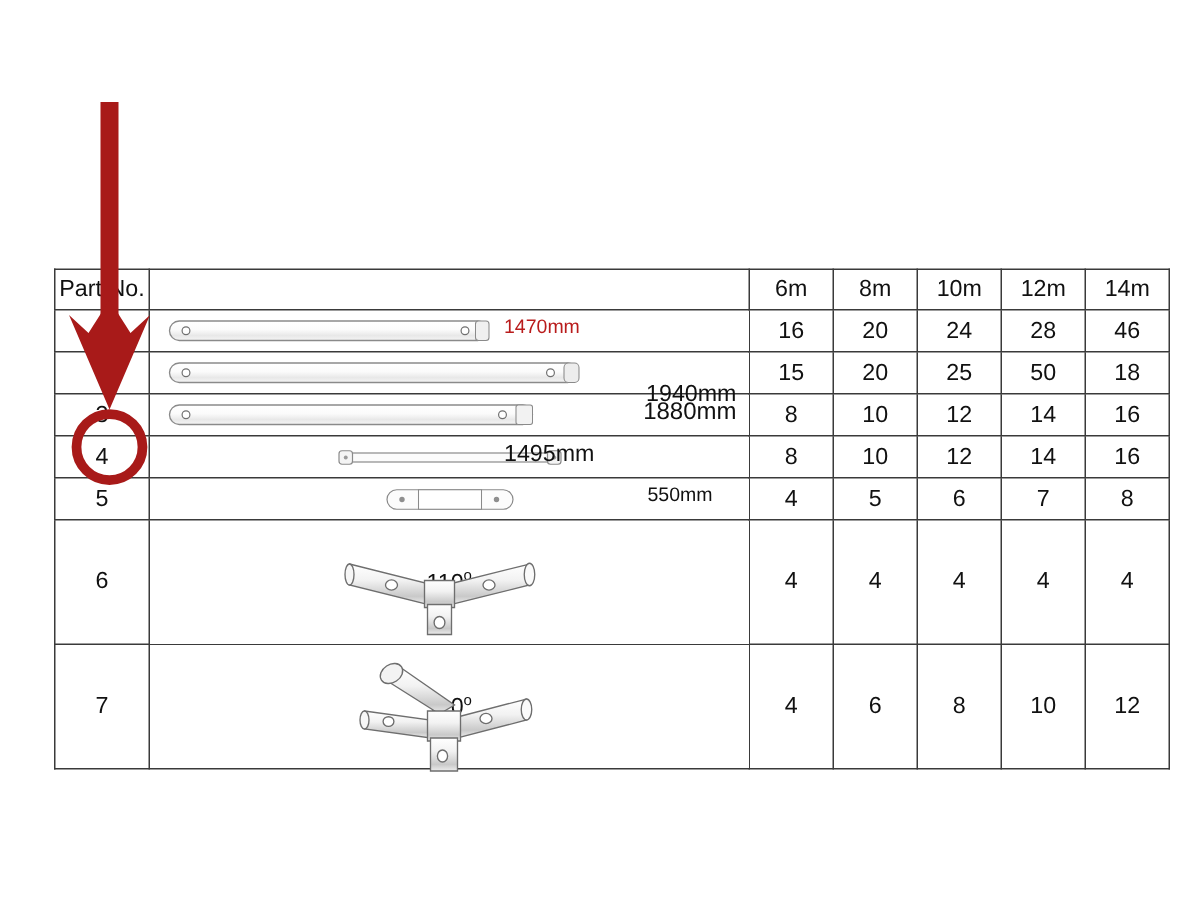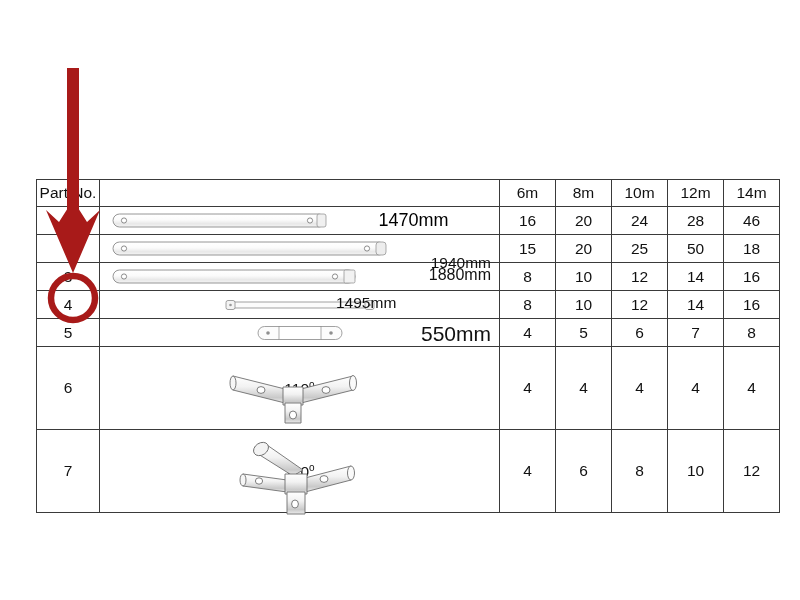--- a/index.html
+++ b/index.html
@@ -301,25 +301,25 @@
       <td class="cell-qty">6</td>
       <td class="cell-qty">8</td>
       <td class="cell-qty">10</td>
       <td class="cell-qty">12</td>
     </tr>
   </tbody>
     </table>
 </div>
 
 <div id="dim-overlay" style="position:absolute;left:36px;top:179px;width:729px;z-index:20;pointer-events:none;">
-  <div style="position:absolute;left:300px;top:31px;width:155px;text-align:center;font-size:18px;color:#000000;">1470mm</div>
+  <div style="position:absolute;left:300px;top:31px;width:155px;text-align:left;font-size:13px;color:#b91c1c;">1470mm</div>
   <div style="position:absolute;left:300px;top:75px;width:155px;text-align:right;font-size:15.5px;color:#111;">1940mm</div>
   <div style="position:absolute;left:300px;top:87px;width:155px;text-align:right;font-size:16px;color:#111;">1880mm</div>
   <div style="position:absolute;left:300px;top:115px;width:155px;font-size:15.5px;color:#111;">1495mm</div>
-  <div style="position:absolute;left:300px;top:143px;width:155px;text-align:right;font-size:21px;color:#111;">550mm</div>
+  <div style="position:absolute;left:284px;top:143px;width:155px;text-align:right;font-size:13px;color:#111;">550mm</div>
 </div>
 
 <svg id="annotation-layer" viewBox="0 0 800 600">
 
   <rect id="arrow-shaft" x="67" y="68" width="12" height="155" fill="#a81a19"></rect>
 
   <path id="arrow-head" d="M73 273 L46 210 L59 222 L73 200 L87 222 L100 210 Z" fill="#a81a19"></path>
 
   <circle id="hl-circle" cx="73" cy="298" r="22" fill="none" stroke-width="6.5" stroke="#a81a19"></circle>
 </svg>

